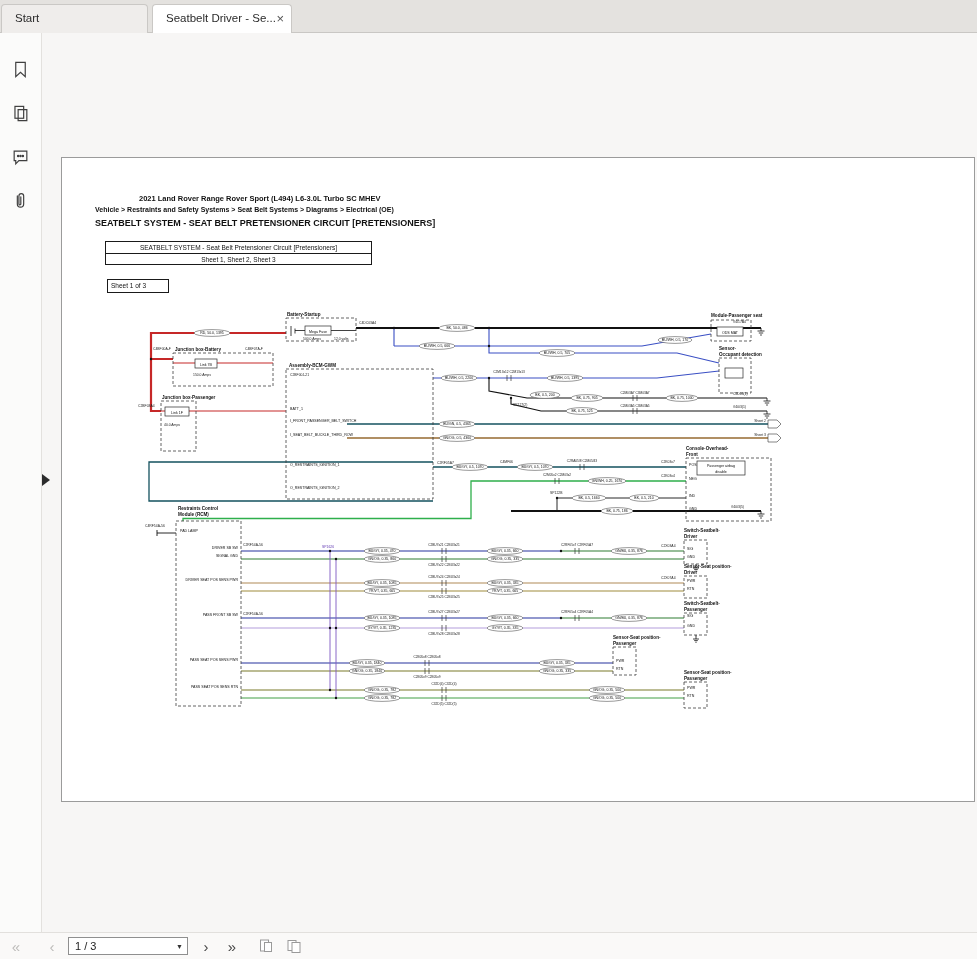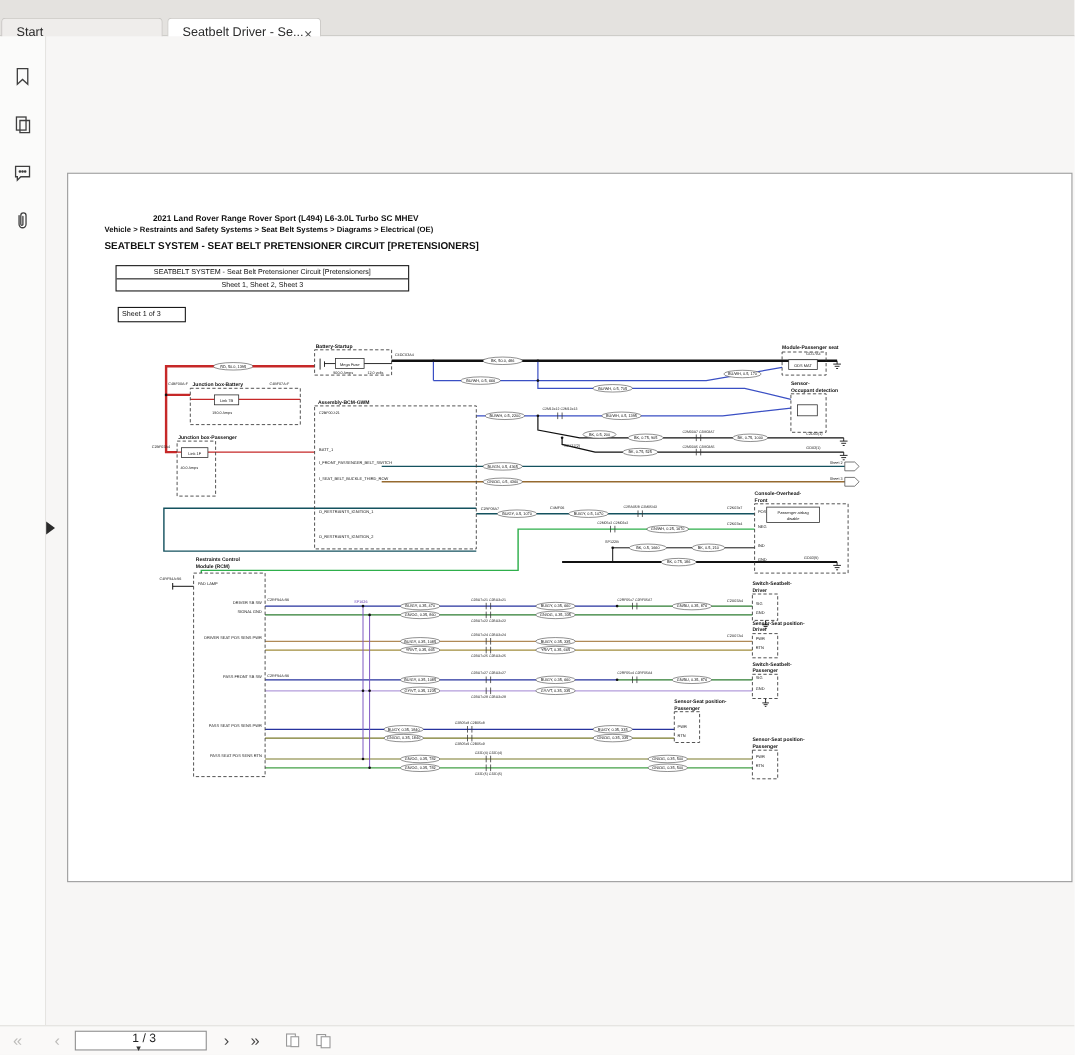--- a/index.html
+++ b/index.html
@@ -1,20 +1,20 @@
 <!DOCTYPE html>
 <html><head>
 <meta charset="utf-8">
 <style>
   html,body{margin:0;padding:0;background:#fff;font-family:"Liberation Sans",sans-serif;}
   .app{position:relative;width:977px;height:959px;background:#f6f5f4;overflow:hidden;}
 
   
   .tabbar{position:absolute;top:0;left:0;right:0;height:33px;background:#e4e2df;border-bottom:1px solid #c9c7c4;box-sizing:border-box;}
-  .tab{position:absolute;top:16px;height:29px;box-sizing:border-box;border:1px solid #cac8c5;border-bottom:none;border-radius:4px 4px 0 0;font-size:11.5px;color:#2b2b2b;line-height:27px;padding-left:13px;white-space:nowrap;overflow:hidden;}
+  .tab{position:absolute;top:4px;height:29px;box-sizing:border-box;border:1px solid #cac8c5;border-bottom:none;border-radius:4px 4px 0 0;font-size:11.5px;color:#2b2b2b;line-height:27px;padding-left:13px;white-space:nowrap;overflow:hidden;}
   .tab.start{left:1px;width:147px;background:#efedeb;}
   .tab.active{left:152px;width:140px;background:#ffffff;}
   .tab .close{position:absolute;right:7px;top:0;font-size:13px;color:#555;line-height:27px;cursor:default;}
 
   
   .sidebar{position:absolute;top:33px;left:0;width:42px;bottom:27px;background:#fbfbfa;border-right:1px solid #e3e1de;box-sizing:border-box;padding-top:16px;}
   .side-btn{width:41px;height:40px;display:flex;align-items:center;justify-content:center;margin-bottom:4px;}
   .side-btn svg{stroke:#3f3f3f;fill:none;stroke-width:1.5;}
 
   
@@ -64,21 +64,21 @@
   .wkh{stroke:#a08c3c;stroke-width:1.1;fill:none;}
   .wv{stroke:#b39ddb;stroke-width:1.1;fill:none;}
   .wo{stroke:#7a7a2a;stroke-width:1.1;fill:none;}
   .wg3{stroke:#43a047;stroke-width:1.1;fill:none;}
   .wvs{stroke:#7e57c2;stroke-width:0.9;fill:none;}
 
   
   .statusbar{position:absolute;left:0;right:0;bottom:0;height:27px;background:#faf9f8;border-top:1px solid #e2e0dd;box-sizing:border-box;display:flex;align-items:center;}
   .nav{width:24px;text-align:center;font-size:15px;color:#474747;line-height:25px;}
   .nav.disabled{color:#bdbcba;}
-  .page-combo{margin-left:4px;width:120px;height:18px;background:#fff;border:1px solid #8f8f8f;box-sizing:border-box;display:flex;align-items:center;font-size:11px;color:#222;flex-direction:column;}
+  .page-combo{margin-left:4px;width:120px;height:18px;background:#fff;border:1px solid #8f8f8f;box-sizing:border-box;display:flex;align-items:center;font-size:11px;color:#222;}
   .page-combo .val{padding-left:6px;flex:1;}
   .page-combo .arr{font-size:7px;color:#333;padding-right:4px;}
   .sb-icon{margin-left:14px;display:flex;align-items:center;}
 </style>
 </head>
 <body>
 
 <div class="app">
 
   <div class="tabbar">

